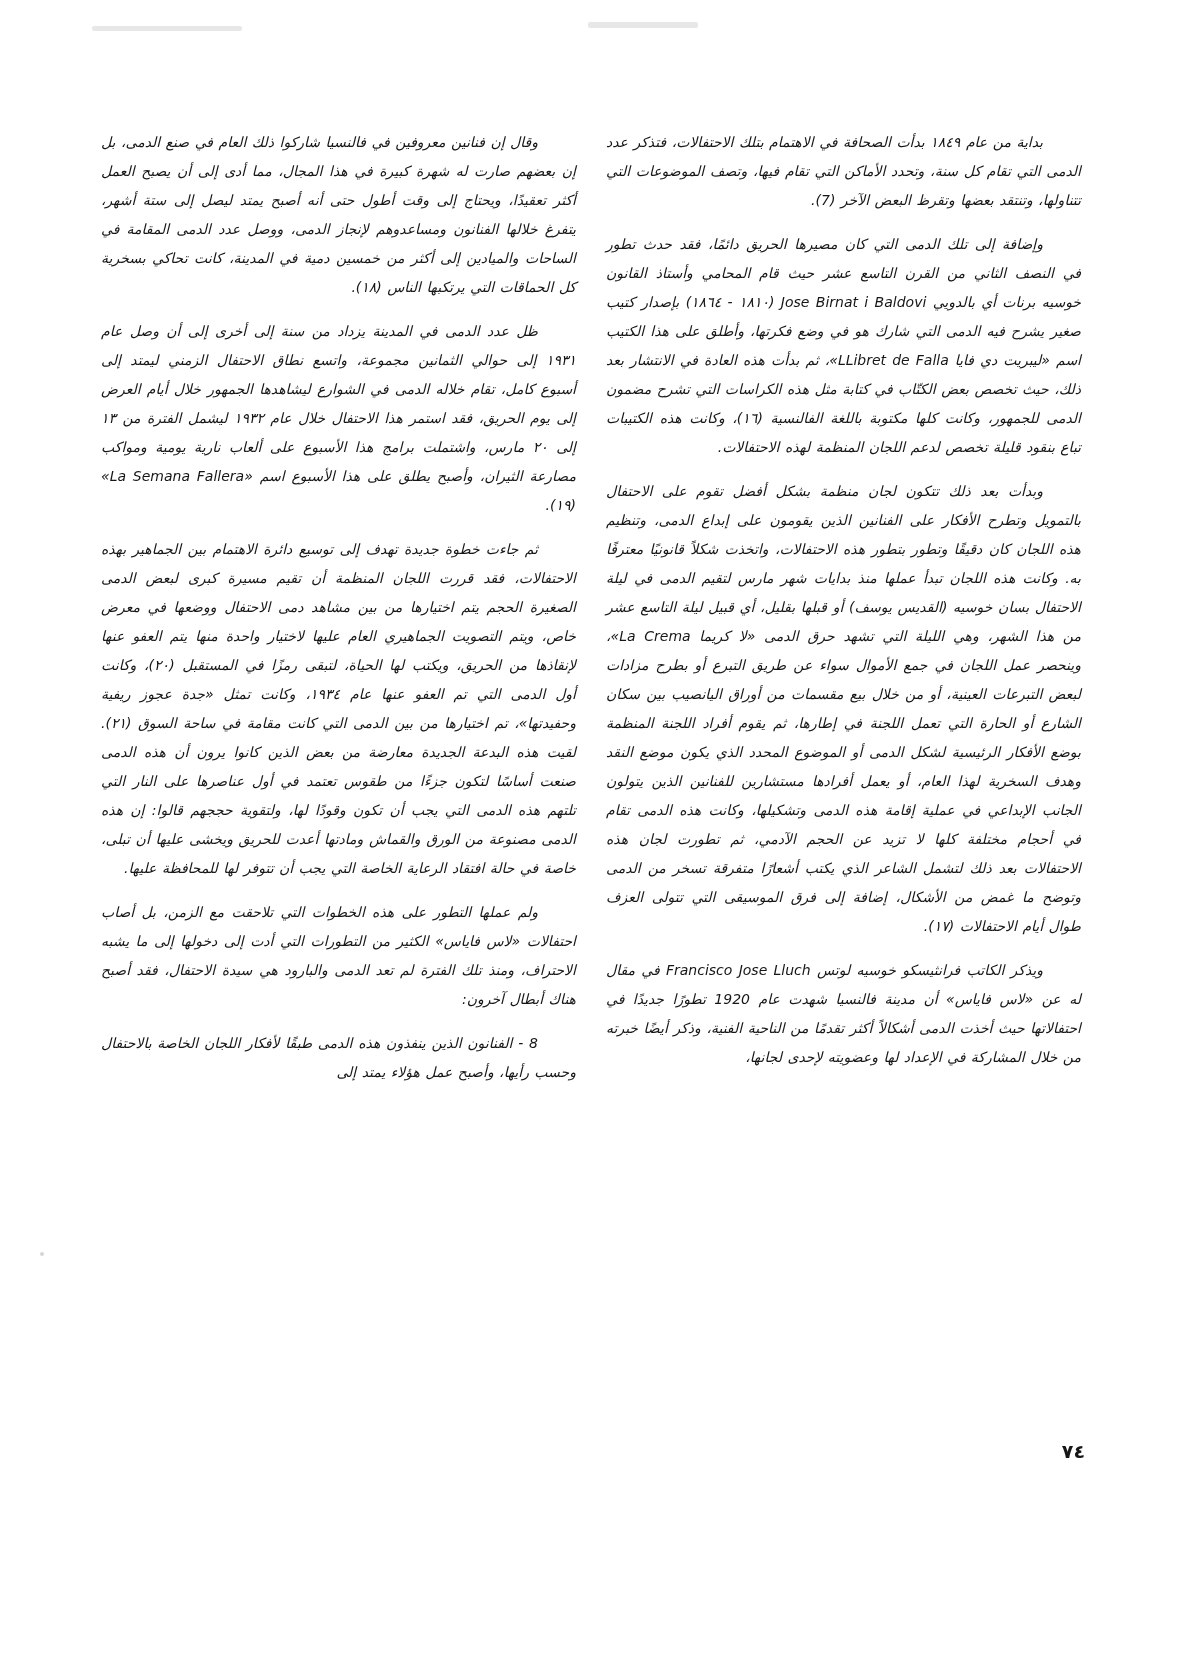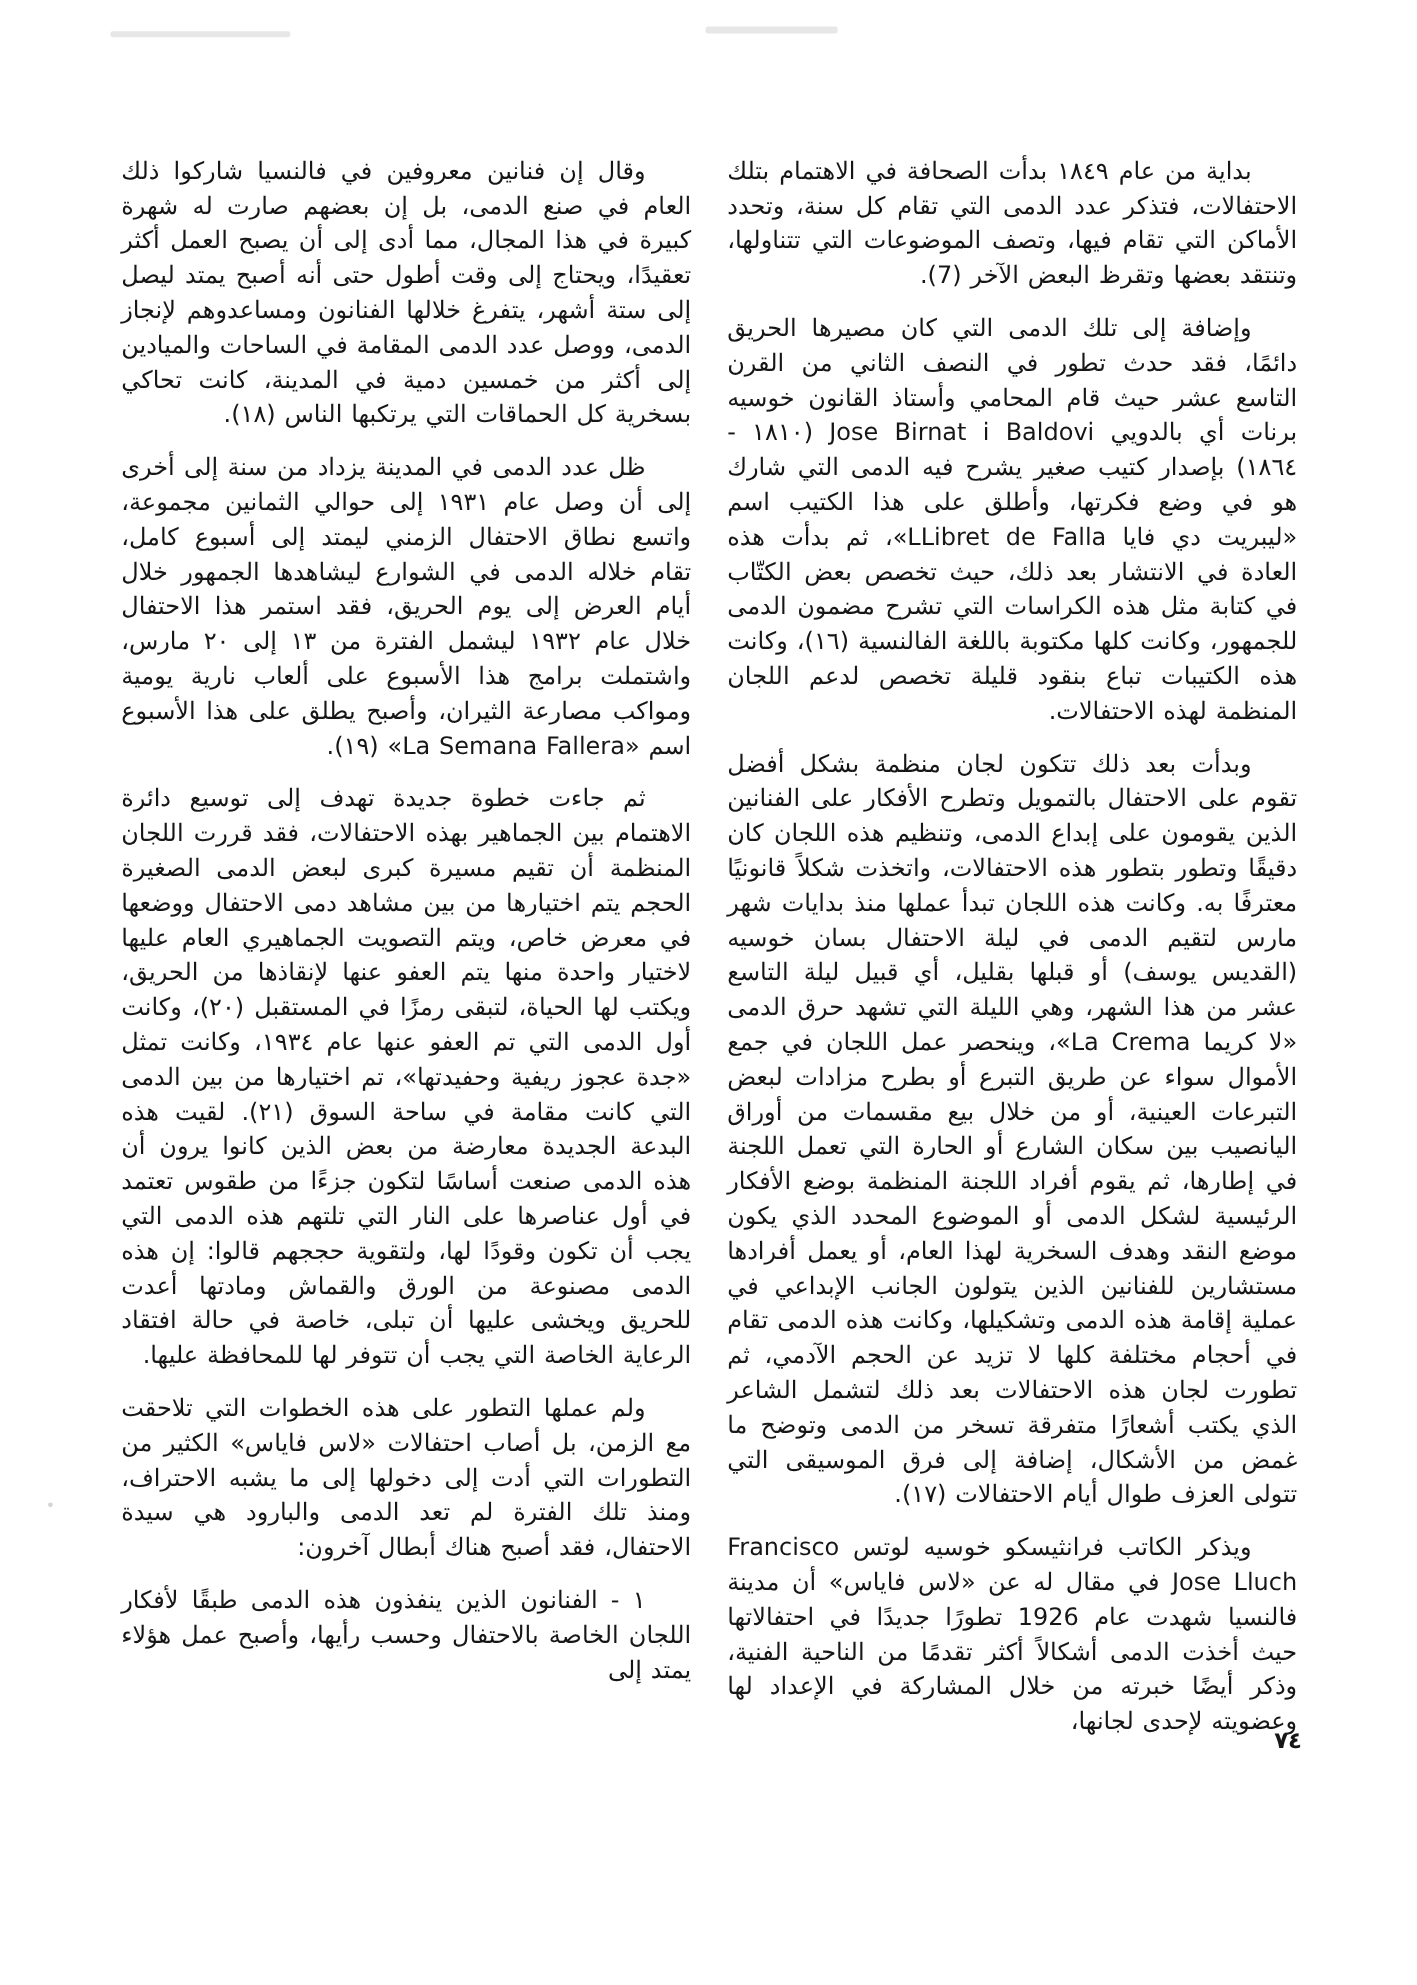--- a/index.html
+++ b/index.html
@@ -42,25 +42,26 @@
     gap: 30px;
   }
   .col {
     width: 475px;
     flex: 0 0 475px;
     text-align: justify;
     text-justify: inter-word;
   }
   .col p {
     margin: 0 0 15px 0;
-    font-size: 20px;
+    font-size: 14px;
     line-height: 29px;
     text-indent: 38px;
     letter-spacing: 0;
     word-spacing: 1px;
+    font-style: italic;
   }
   .page-number {
     position: absolute;
     top: 1440px;
     left: 95px;            
     right: auto;
     width: auto;
     font-size: 19px;
     font-weight: bold;
   }
@@ -75,28 +76,28 @@
   <div class="artifact a1"></div>
   <div class="artifact a2"></div>
   <div class="artifact a3"></div>
 
   <div class="columns">
 
     <div class="col col-right">
       <p>بداية من عام ١٨٤٩ بدأت الصحافة في الاهتمام بتلك الاحتفالات، فتذكر عدد الدمى التي تقام كل سنة، وتحدد الأماكن التي تقام فيها، وتصف الموضوعات التي تتناولها، وتنتقد بعضها وتقرظ البعض الآخر (7).</p>
       <p>وإضافة إلى تلك الدمى التي كان مصيرها الحريق دائمًا، فقد حدث تطور في النصف الثاني من القرن التاسع عشر حيث قام المحامي وأستاذ القانون خوسيه برنات أي بالدويي Jose Birnat i Baldovi (١٨١٠ - ١٨٦٤) بإصدار كتيب صغير يشرح فيه الدمى التي شارك هو في وضع فكرتها، وأطلق على هذا الكتيب اسم «ليبريت دي فايا LLibret de Falla»، ثم بدأت هذه العادة في الانتشار بعد ذلك، حيث تخصص بعض الكتّاب في كتابة مثل هذه الكراسات التي تشرح مضمون الدمى للجمهور، وكانت كلها مكتوبة باللغة الفالنسية (١٦)، وكانت هذه الكتيبات تباع بنقود قليلة تخصص لدعم اللجان المنظمة لهذه الاحتفالات.</p>
       <p>وبدأت بعد ذلك تتكون لجان منظمة بشكل أفضل تقوم على الاحتفال بالتمويل وتطرح الأفكار على الفنانين الذين يقومون على إبداع الدمى، وتنظيم هذه اللجان كان دقيقًا وتطور بتطور هذه الاحتفالات، واتخذت شكلاً قانونيًا معترفًا به. وكانت هذه اللجان تبدأ عملها منذ بدايات شهر مارس لتقيم الدمى في ليلة الاحتفال بسان خوسيه (القديس يوسف) أو قبلها بقليل، أي قبيل ليلة التاسع عشر من هذا الشهر، وهي الليلة التي تشهد حرق الدمى «لا كريما La Crema»، وينحصر عمل اللجان في جمع الأموال سواء عن طريق التبرع أو بطرح مزادات لبعض التبرعات العينية، أو من خلال بيع مقسمات من أوراق اليانصيب بين سكان الشارع أو الحارة التي تعمل اللجنة في إطارها، ثم يقوم أفراد اللجنة المنظمة بوضع الأفكار الرئيسية لشكل الدمى أو الموضوع المحدد الذي يكون موضع النقد وهدف السخرية لهذا العام، أو يعمل أفرادها مستشارين للفنانين الذين يتولون الجانب الإبداعي في عملية إقامة هذه الدمى وتشكيلها، وكانت هذه الدمى تقام في أحجام مختلفة كلها لا تزيد عن الحجم الآدمي، ثم تطورت لجان هذه الاحتفالات بعد ذلك لتشمل الشاعر الذي يكتب أشعارًا متفرقة تسخر من الدمى وتوضح ما غمض من الأشكال، إضافة إلى فرق الموسيقى التي تتولى العزف طوال أيام الاحتفالات (١٧).</p>
-      <p>ويذكر الكاتب فرانثيسكو خوسيه لوتس Francisco Jose Lluch في مقال له عن «لاس فاياس» أن مدينة فالنسيا شهدت عام 1926 تطورًا جديدًا في احتفالاتها حيث أخذت الدمى أشكالاً أكثر تقدمًا من الناحية الفنية، وذكر أيضًا خبرته من خلال المشاركة في الإعداد لها وعضويته لإحدى لجانها،</p>
+      <p>ويذكر الكاتب فرانثيسكو خوسيه لوتس Francisco Jose Lluch في مقال له عن «لاس فاياس» أن مدينة فالنسيا شهدت عام 1920 تطورًا جديدًا في احتفالاتها حيث أخذت الدمى أشكالاً أكثر تقدمًا من الناحية الفنية، وذكر أيضًا خبرته من خلال المشاركة في الإعداد لها وعضويته لإحدى لجانها،</p>
     </div>
 
     <div class="col col-left">
       <p>وقال إن فنانين معروفين في فالنسيا شاركوا ذلك العام في صنع الدمى، بل إن بعضهم صارت له شهرة كبيرة في هذا المجال، مما أدى إلى أن يصبح العمل أكثر تعقيدًا، ويحتاج إلى وقت أطول حتى أنه أصبح يمتد ليصل إلى ستة أشهر، يتفرغ خلالها الفنانون ومساعدوهم لإنجاز الدمى، ووصل عدد الدمى المقامة في الساحات والميادين إلى أكثر من خمسين دمية في المدينة، كانت تحاكي بسخرية كل الحماقات التي يرتكبها الناس (١٨).</p>
       <p>ظل عدد الدمى في المدينة يزداد من سنة إلى أخرى إلى أن وصل عام ١٩٣١ إلى حوالي الثمانين مجموعة، واتسع نطاق الاحتفال الزمني ليمتد إلى أسبوع كامل، تقام خلاله الدمى في الشوارع ليشاهدها الجمهور خلال أيام العرض إلى يوم الحريق، فقد استمر هذا الاحتفال خلال عام ١٩٣٢ ليشمل الفترة من ١٣ إلى ٢٠ مارس، واشتملت برامج هذا الأسبوع على ألعاب نارية يومية ومواكب مصارعة الثيران، وأصبح يطلق على هذا الأسبوع اسم «La Semana Fallera» (١٩).</p>
       <p>ثم جاءت خطوة جديدة تهدف إلى توسيع دائرة الاهتمام بين الجماهير بهذه الاحتفالات، فقد قررت اللجان المنظمة أن تقيم مسيرة كبرى لبعض الدمى الصغيرة الحجم يتم اختيارها من بين مشاهد دمى الاحتفال ووضعها في معرض خاص، ويتم التصويت الجماهيري العام عليها لاختيار واحدة منها يتم العفو عنها لإنقاذها من الحريق، ويكتب لها الحياة، لتبقى رمزًا في المستقبل (٢٠)، وكانت أول الدمى التي تم العفو عنها عام ١٩٣٤، وكانت تمثل «جدة عجوز ريفية وحفيدتها»، تم اختيارها من بين الدمى التي كانت مقامة في ساحة السوق (٢١). لقيت هذه البدعة الجديدة معارضة من بعض الذين كانوا يرون أن هذه الدمى صنعت أساسًا لتكون جزءًا من طقوس تعتمد في أول عناصرها على النار التي تلتهم هذه الدمى التي يجب أن تكون وقودًا لها، ولتقوية حججهم قالوا: إن هذه الدمى مصنوعة من الورق والقماش ومادتها أعدت للحريق ويخشى عليها أن تبلى، خاصة في حالة افتقاد الرعاية الخاصة التي يجب أن تتوفر لها للمحافظة عليها.</p>
       <p>ولم عملها التطور على هذه الخطوات التي تلاحقت مع الزمن، بل أصاب احتفالات «لاس فاياس» الكثير من التطورات التي أدت إلى دخولها إلى ما يشبه الاحتراف، ومنذ تلك الفترة لم تعد الدمى والبارود هي سيدة الاحتفال، فقد أصبح هناك أبطال آخرون:</p>
-      <p>١ - الفنانون الذين ينفذون هذه الدمى طبقًا لأفكار اللجان الخاصة بالاحتفال وحسب رأيها، وأصبح عمل هؤلاء يمتد إلى</p>
+      <p>8 - الفنانون الذين ينفذون هذه الدمى طبقًا لأفكار اللجان الخاصة بالاحتفال وحسب رأيها، وأصبح عمل هؤلاء يمتد إلى</p>
     </div>
 
   </div>
 
   <div class="page-number">٧٤</div>
 
 </div>
 
 </body></html>

